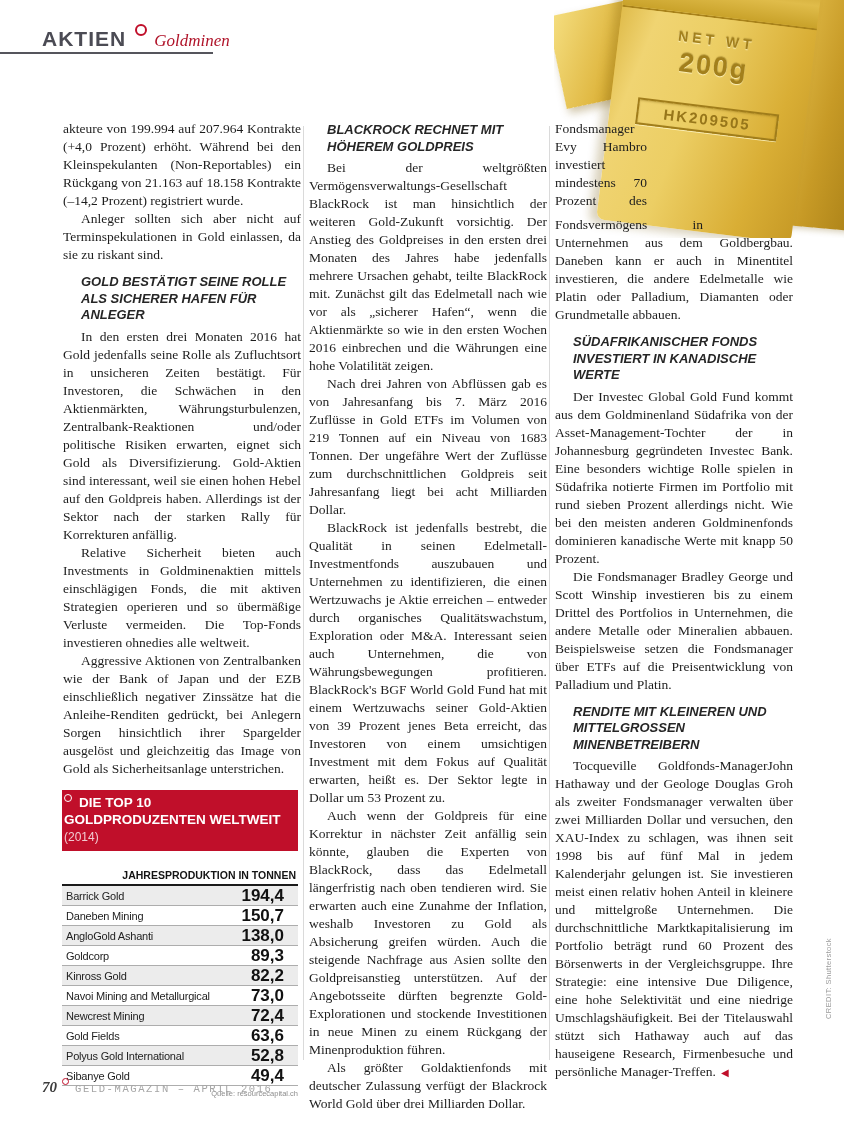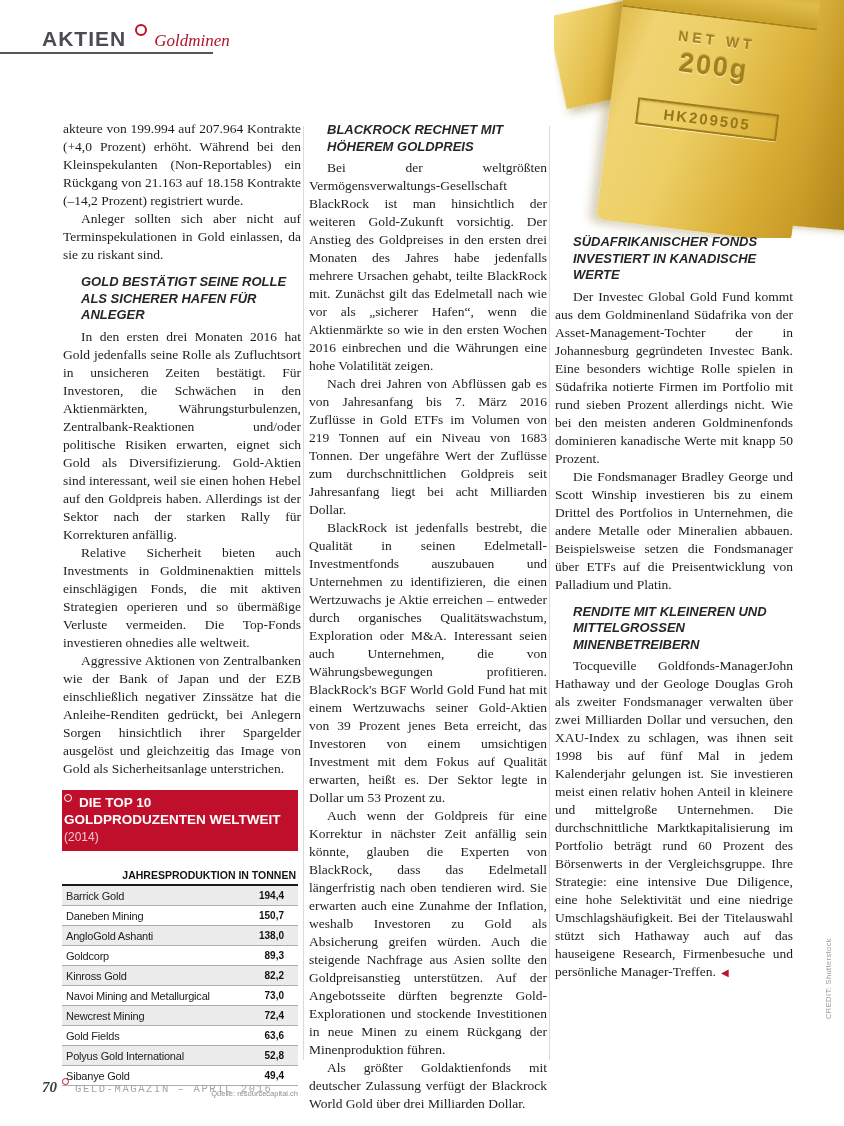--- a/index.html
+++ b/index.html
@@ -73,21 +73,21 @@
     font-weight:bold; font-size:13.5px; line-height:17px; }
   .tbanner .ring { display:inline-block; width:6px; height:6px; border:1.5px solid #fff;
     border-radius:50%; margin-right:7px; vertical-align:5px; }
   .tbanner .year { font-weight:normal; font-size:12px; color:rgba(255,255,255,.78); }
   .thead { text-align:right; font-weight:bold; font-size:10.5px; color:#141414;
     padding:18px 2px 3px 0; border-bottom:2px solid #1a1a1a; }
   .trow { display:flex; justify-content:space-between; align-items:center;
     height:19px; border-bottom:1px solid #adadad; padding:0 14px 0 4px; }
   .trow:nth-child(odd) { background:#ececec; }
   .tname { font-size:11px; letter-spacing:-0.2px; color:#222; }
-  .tval { font-weight:bold; font-size:10px; color:#111; }
+  .tval { font-weight:bold; font-size:17px; color:#111; }
   .tsource { text-align:right; font-size:7.5px; color:#8d8d8d; margin-top:3px; }
 
   
   .footer { position:absolute; left:42px; top:1078px; white-space:nowrap; }
   .f-num { font-style:italic; font-weight:bold; font-size:15px; color:#3c3c3c; }
   .f-ring { display:inline-block; width:5px; height:5px; border:1.5px solid #c00f2a;
     border-radius:50%; margin:0 6px 0 5px; vertical-align:7px; }
   .f-mag { font-family:Liberation Mono, monospace; font-size:10.5px;
     letter-spacing:1.6px; color:#a5a5a5; }
   .credit { position:absolute; right:11px; top:938px; writing-mode:vertical-rl;
@@ -135,20 +135,21 @@
     <p>Bei der weltgrößten Vermögensverwaltungs-Gesellschaft BlackRock ist man hinsichtlich der weiteren Gold-Zukunft vorsichtig. Der Anstieg des Goldpreises in den ersten drei Monaten des Jahres habe jedenfalls mehrere Ursachen gehabt, teilte BlackRock mit. Zunächst gilt das Edelmetall nach wie vor als „sicherer Hafen“, wenn die Aktienmärkte so wie in den ersten Wochen 2016 einbrechen und die Währungen eine hohe Volatilität zeigen.</p>
     <p>Nach drei Jahren von Abflüssen gab es von Jahresanfang bis 7. März 2016 Zuflüsse in Gold ETFs im Volumen von 219 Tonnen auf ein Niveau von 1683 Tonnen. Der ungefähre Wert der Zuflüsse zum durchschnittlichen Goldpreis seit Jahresanfang liegt bei acht Milliarden Dollar.</p>
     <p>BlackRock ist jedenfalls bestrebt, die Qualität in seinen Edelmetall-Investmentfonds auszubauen und Unternehmen zu identifizieren, die einen Wertzuwachs je Aktie erreichen – entweder durch organisches Qualitätswachstum, Exploration oder M&amp;A. Interessant seien auch Unternehmen, die von Währungsbewegungen profitieren. BlackRock's BGF World Gold Fund hat mit einem Wertzuwachs seiner Gold-Aktien von 39 Prozent jenes Beta erreicht, das Investoren von einem umsichtigen Investment mit dem Fokus auf Qualität erwarten, heißt es. Der Sektor legte in Dollar um 53 Prozent zu.</p>
     <p>Auch wenn der Goldpreis für eine Korrektur in nächster Zeit anfällig sein könnte, glauben die Experten von BlackRock, dass das Edelmetall längerfristig nach oben tendieren wird. Sie erwarten auch eine Zunahme der Inflation, weshalb Investoren zu Gold als Absicherung greifen würden. Auch die steigende Nachfrage aus Asien sollte den Goldpreisanstieg unterstützen. Auf der Angebotsseite dürften begrenzte Gold-Explorationen und stockende Investitionen in neue Minen zu einem Rückgang der Minenproduktion führen.</p>
     <p>Als größter Goldaktienfonds mit deutscher Zulassung verfügt der Blackrock World Gold über drei Milliarden Dollar.</p>
   </div>
 
   <div class="col col-3">
     <div class="wrapA"></div>
     <div class="wrapB"></div>
+    <p class="noindent">Fondsmanager Evy Hambro investiert mindestens 70 Prozent des Fondsvermögens in Unternehmen aus dem Goldbergbau. Daneben kann er auch in Minentitel investieren, die andere Edelmetalle wie Platin oder Palladium, Diamanten oder Grundmetalle abbauen.</p>
     <h3>SÜDAFRIKANISCHER FONDS INVESTIERT IN KANADISCHE WERTE</h3>
     <p>Der Investec Global Gold Fund kommt aus dem Goldminenland Südafrika von der Asset-Management-Tochter der in Johannesburg gegründeten Investec Bank. Eine besonders wichtige Rolle spielen in Südafrika notierte Firmen im Portfolio mit rund sieben Prozent allerdings nicht. Wie bei den meisten anderen Goldminenfonds dominieren kanadische Werte mit knapp 50 Prozent.</p>
     <p>Die Fondsmanager Bradley George und Scott Winship investieren bis zu einem Drittel des Portfolios in Unternehmen, die andere Metalle oder Mineralien abbauen. Beispielsweise setzen die Fondsmanager über ETFs auf die Preisentwicklung von Palladium und Platin.</p>
     <h3>RENDITE MIT KLEINEREN UND MITTELGROSSEN MINENBETREIBERN</h3>
     <p><span>Tocqueville Goldfonds-ManagerJohn Hathaway und der Geologe Douglas Groh als zweiter Fondsmanager verwalten über zwei Milliarden Dollar und versuchen, den XAU-Index zu schlagen, was ihnen seit 1998 bis auf fünf Mal in jedem Kalenderjahr gelungen ist. Sie investieren meist einen relativ hohen Anteil in kleinere und mittelgroße Unternehmen. Die durchschnittliche Marktkapitalisierung im Portfolio beträgt rund 60 Prozent des Börsenwerts in der Vergleichsgruppe. Ihre Strategie: eine intensive Due Diligence, eine hohe Selektivität und eine niedrige Umschlagshäufigkeit. Bei der Titelauswahl stützt sich Hathaway auch auf das hauseigene Research, Firmenbesuche und persönliche Manager-Treffen.</span><span class="endmark">◀</span></p>
   </div>
 
   <div class="tablebox">
     <div class="tbanner">
       <span class="ring"></span><span>DIE TOP 10 GOLDPRODUZENTEN WELTWEIT</span>

